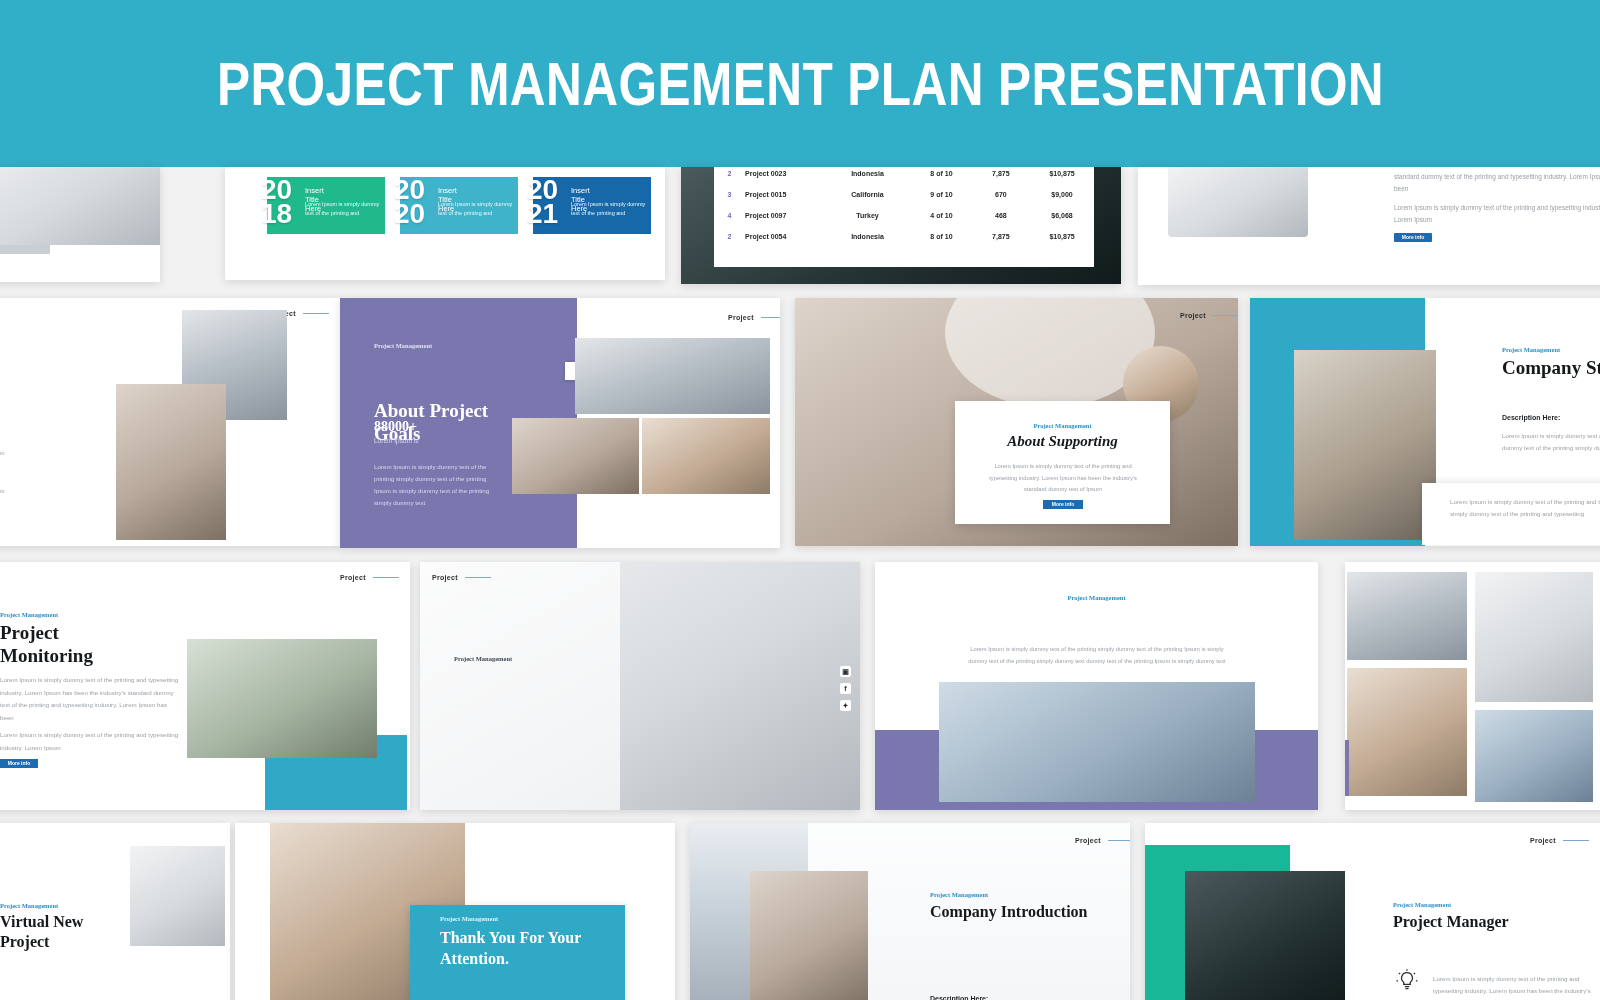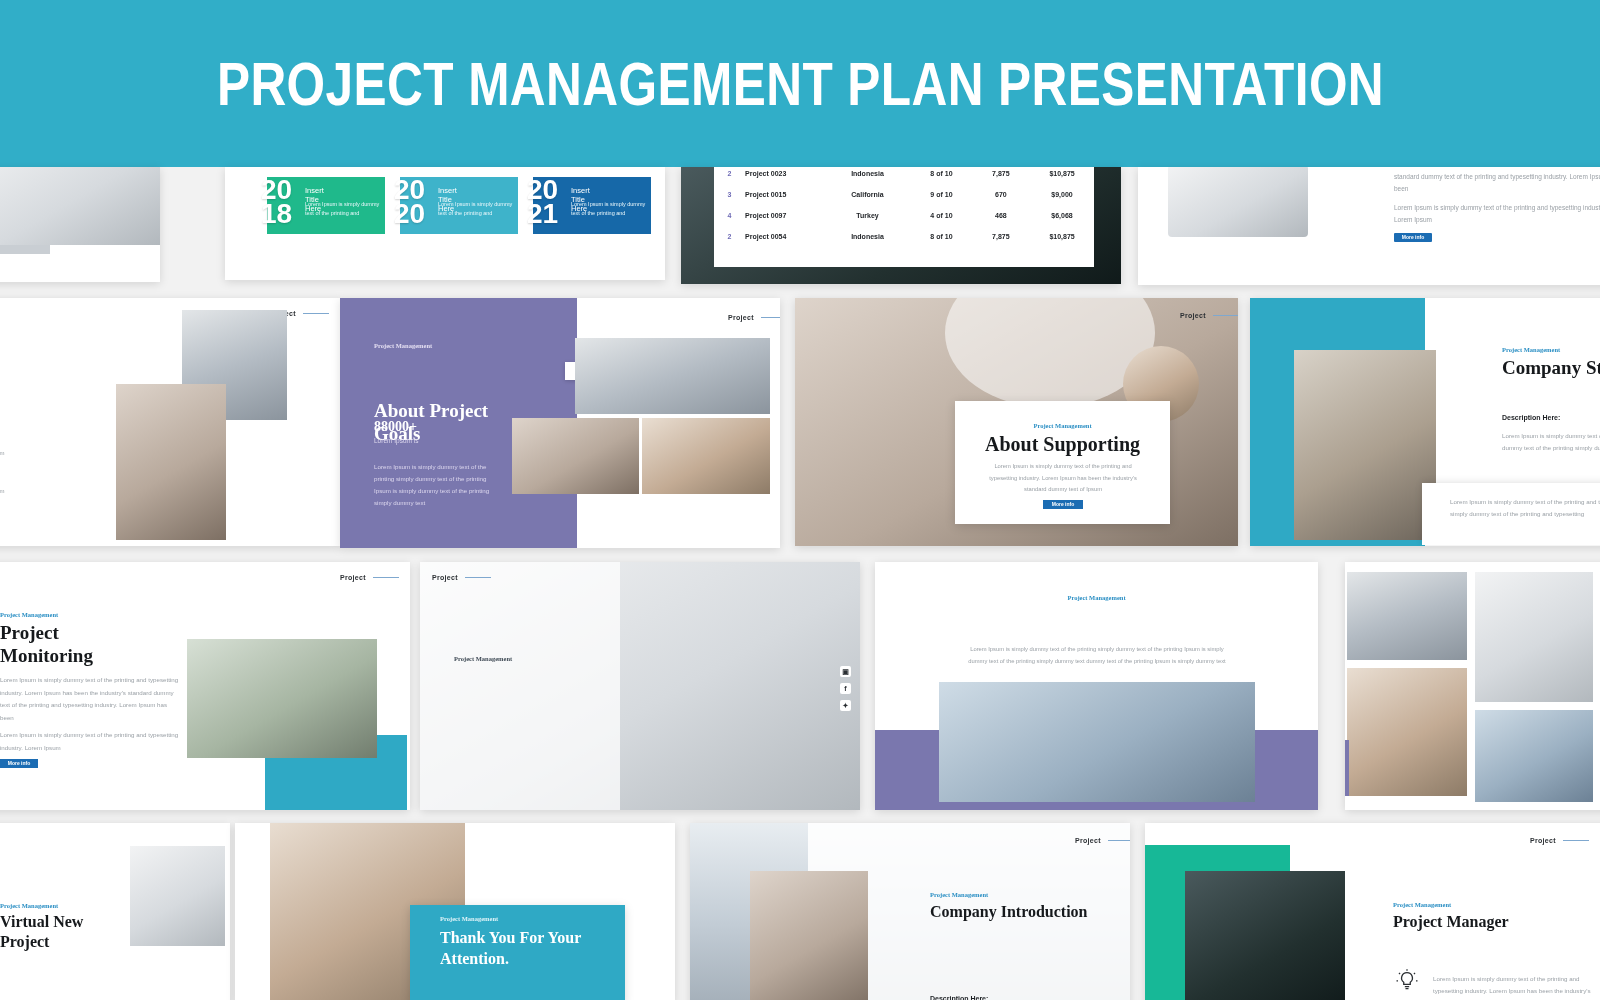--- a/index.html
+++ b/index.html
@@ -192,21 +192,21 @@
   <div class="slide" style="left:795px; top:298px; width:443px; height:248px;">
     <div class="ph p-woman" style="left:0; top:0; width:443px; height:248px;"></div>
     <div style="position:absolute; left:150px; top:-40px; width:210px; height:150px; border-radius:50%; background:rgba(255,255,255,.55);"></div>
     <div class="proj-tag" style="left:385px; top:14px;">
       <span>Project</span>
       <i></i>
     </div>
     <div class="circ p-warm" style="left:328px; top:48px; width:76px; height:76px;"></div>
     <div style="position:absolute; left:160px; top:103px; width:215px; height:123px; background:#ffffff; box-shadow:0 2px 10px rgba(0,0,0,.15);">
       <div class="eyebrow" style="position:absolute; left:0; top:21px; width:215px; text-align:center; font-size:6.5px; color:#2b8fc4;">Project Management</div>
-      <div class="s-title" style="position:absolute; left:0; top:32px; width:215px; text-align:center; font-size:20px;">About Supporting</div>
+      <div class="s-title" style="position:absolute; left:0; top:32px; width:215px; text-align:center; font-size:15px;font-style:italic;">About Supporting</div>
       <div class="body-txt" style="position:absolute; left:28px; top:60px; width:160px; text-align:center; font-size:5.8px; line-height:2;">Lorem Ipsum is simply dummy text of the printing and typesetting industry. Lorem Ipsum has been the industry's standard dummy text of Ipsum</div>
       <div class="btn" style="position:absolute; left:88px; top:99px; width:40px; height:9px; font-size:5px; line-height:9px;">More info</div>
     </div>
   </div>
 
   <div class="slide" style="left:1250px; top:298px; width:420px; height:248px;">
     <div class="blk teal" style="left:0; top:0; width:175px; height:248px;"></div>
     <div class="ph p-man" style="left:44px; top:52px; width:142px; height:190px;"></div>
     <div class="eyebrow" style="position:absolute; left:252px; top:48px; font-size:6.5px;">Project Management</div>
     <div class="s-title" style="position:absolute; left:252px; top:58px; width:180px; font-size:19px; line-height:1.24;">Company Statement</div>

